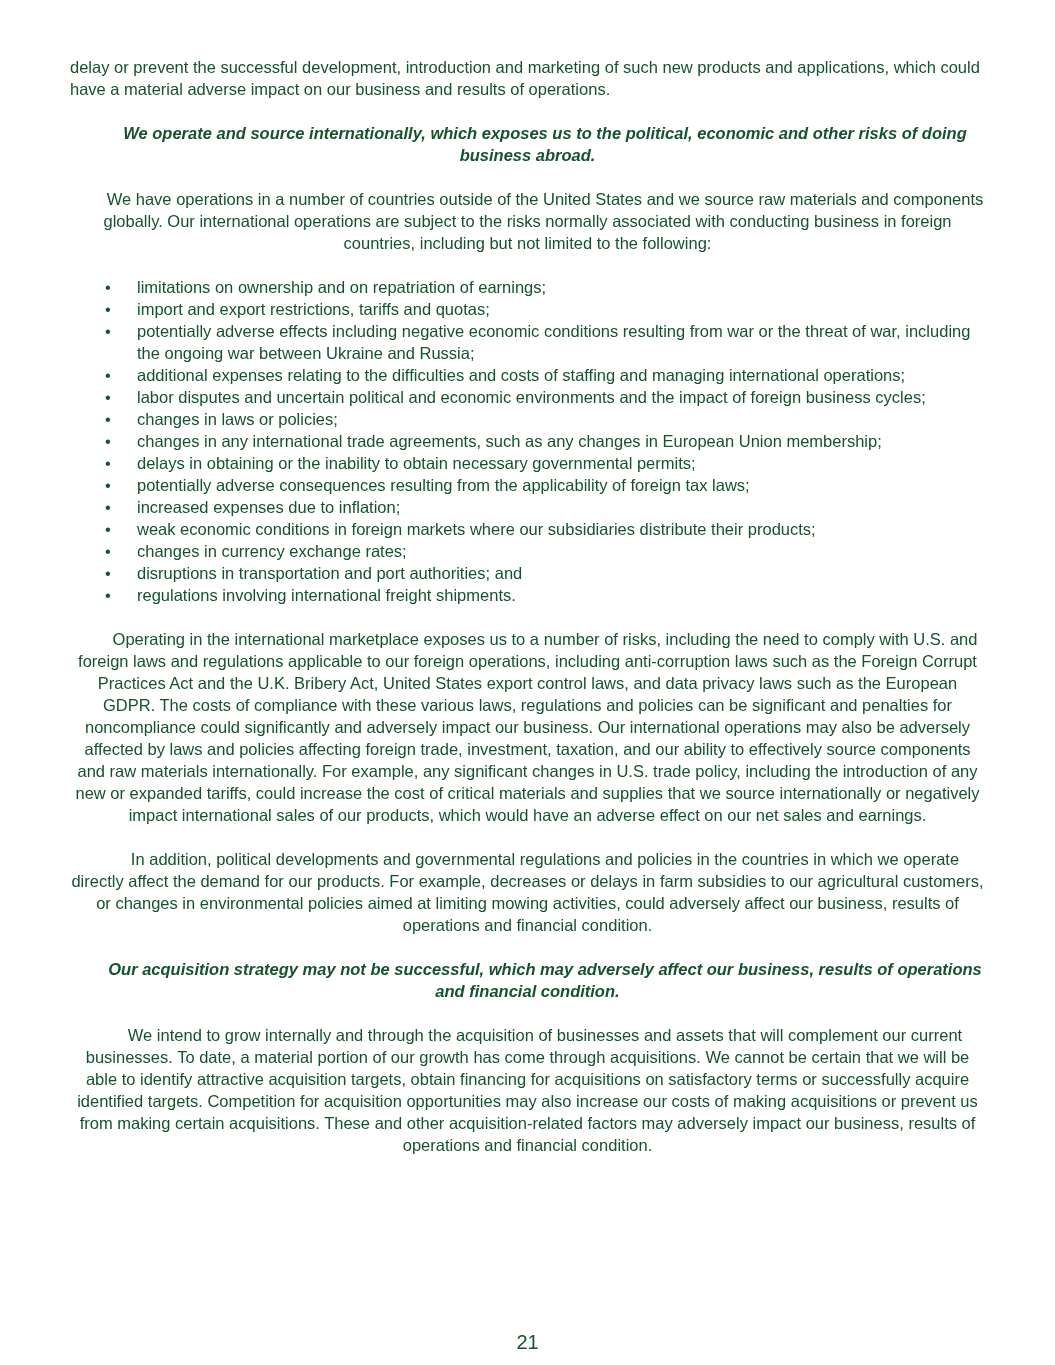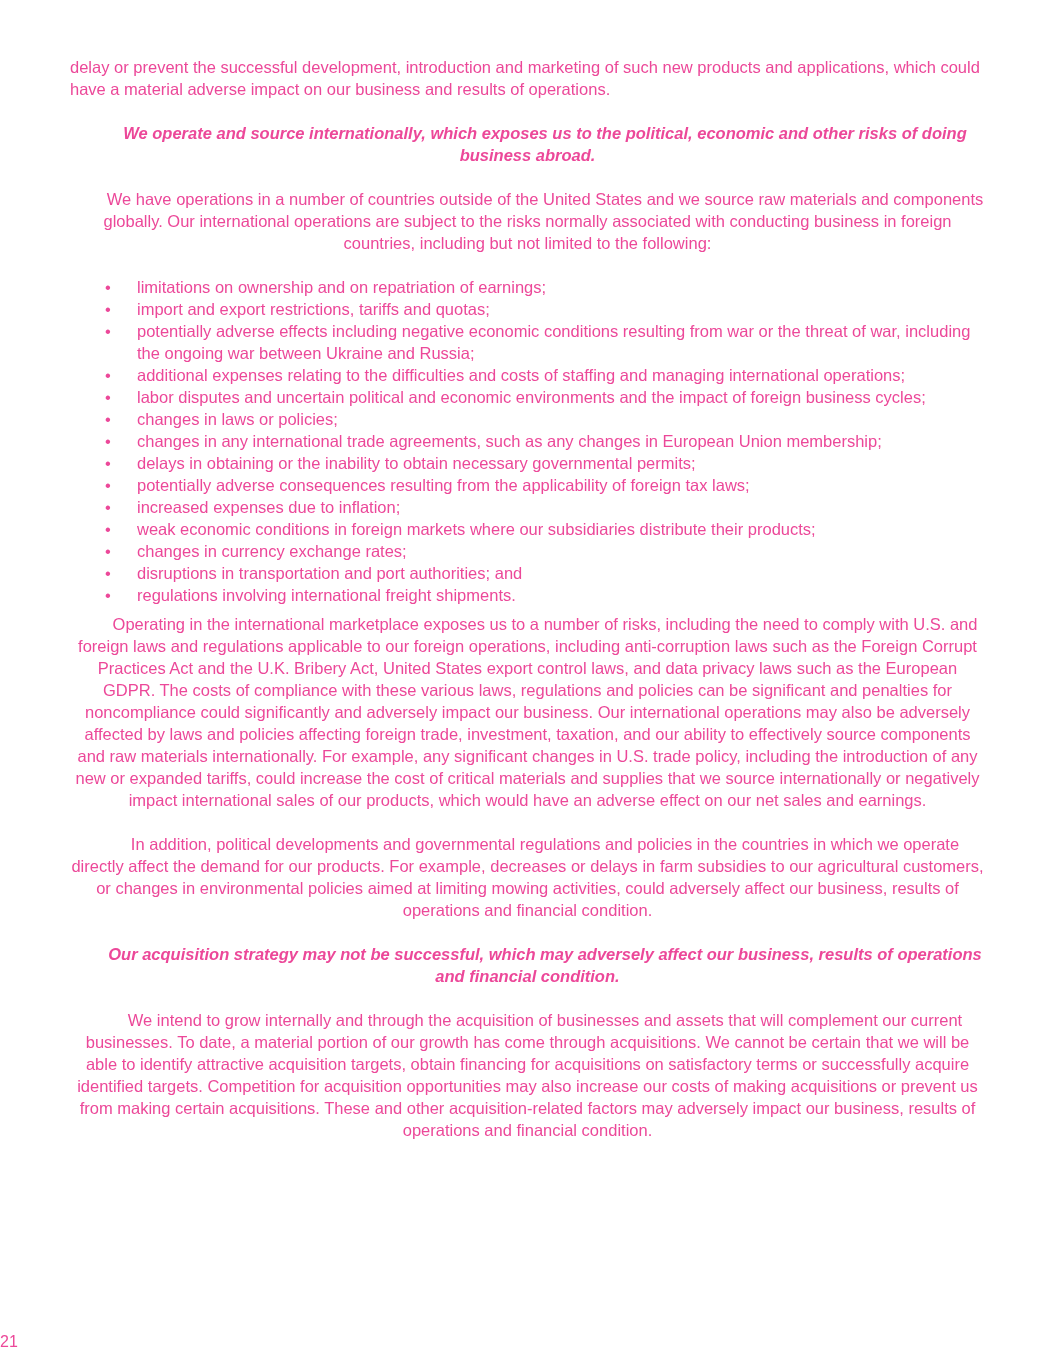--- a/index.html
+++ b/index.html
@@ -9,61 +9,62 @@
   }
   .page {
     position: relative;
     width: 1055px;
     height: 1365px;
     margin: 0 auto;
     background: #ffffff;
     font-family: "Liberation Sans", sans-serif;
     font-size: 16.5px;
     line-height: 22px;
-    color: #ec4899;
+    color: #14532d;
     box-sizing: border-box;
     padding: 56px 70px 0 70px;
   }
   .para {
     margin: 0 0 22px 0;
     text-align: left;
   }
   .para.indent {
     text-indent: 35px;
     text-align: center;
   }
   .heading {
     margin: 0 0 22px 0;
     font-weight: bold;
     font-style: italic;
     text-indent: 35px;
     text-align: center;
   }
   ul.bullets {
     list-style: none;
-    margin: 0 0 7px 0;
+    margin: 0 0 22px 0;
     padding: 0 0 0 35px;
   }
   ul.bullets li {
     position: relative;
     padding-left: 32px;
     margin: 0;
   }
   ul.bullets li::before {
     content: "\2022";
     position: absolute;
     left: 0;
     top: 0;
   }
   .page-number {
     position: absolute;
     bottom: 12px;
     left: 0;
     width: 100%;
-    font-size: 16px;
+    text-align: center;
+    font-size: 20px;
   }
 </style>
 </head>
 <body>
 
 <div class="page">
 
   <p class="para">delay or prevent the successful development, introduction and marketing of such new products and applications, which could have a material adverse impact on our business and results of operations.</p>
 
   <p class="heading">We operate and source internationally, which exposes us to the political, economic and other risks of doing business abroad.</p>

